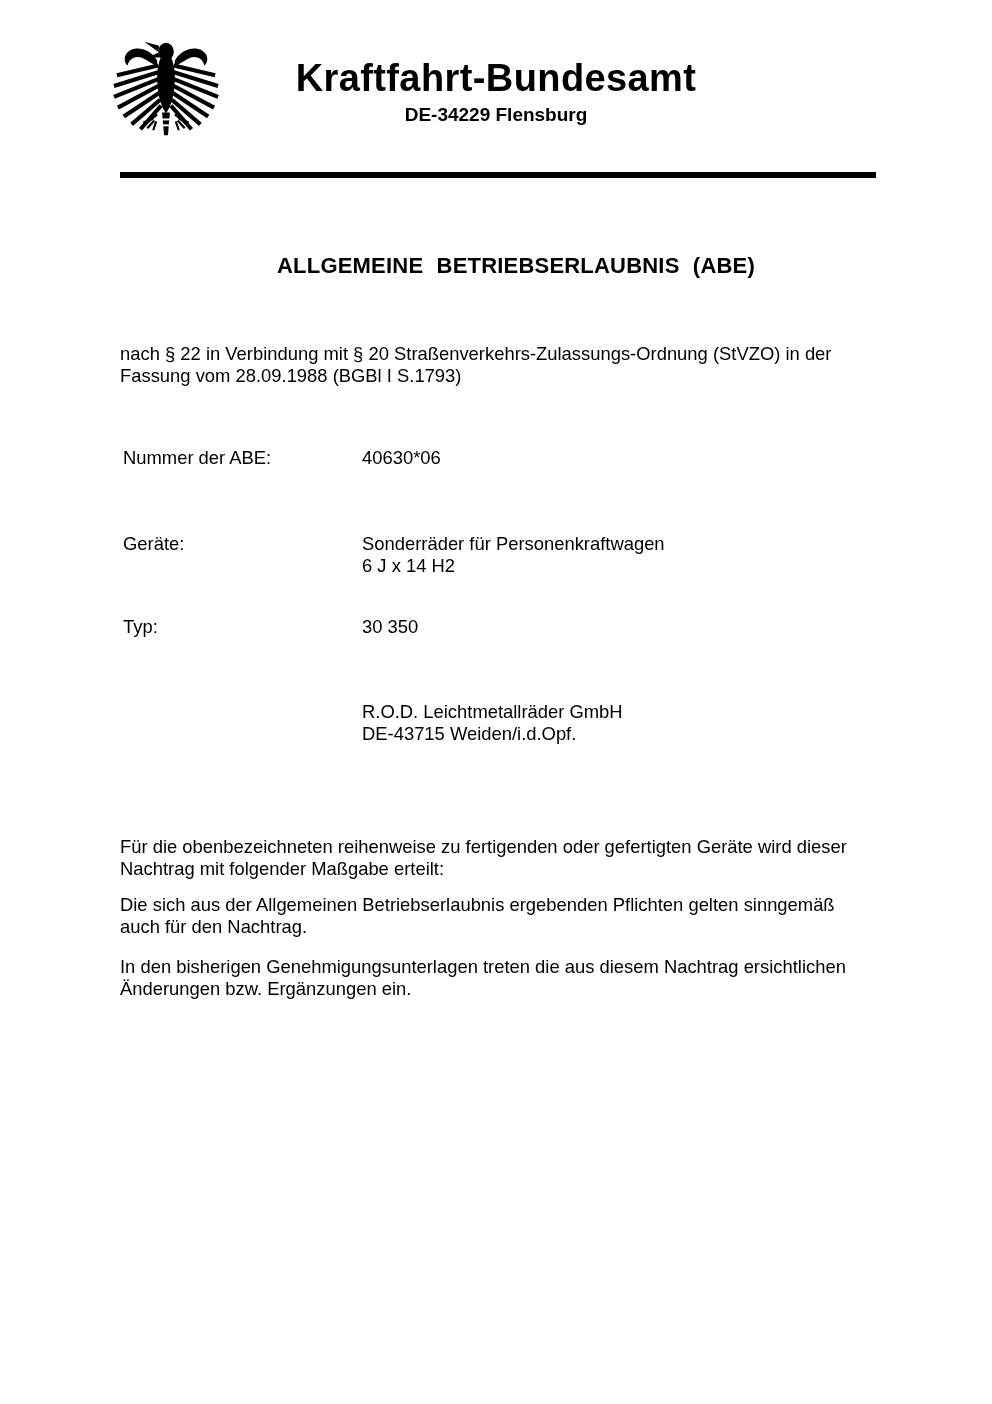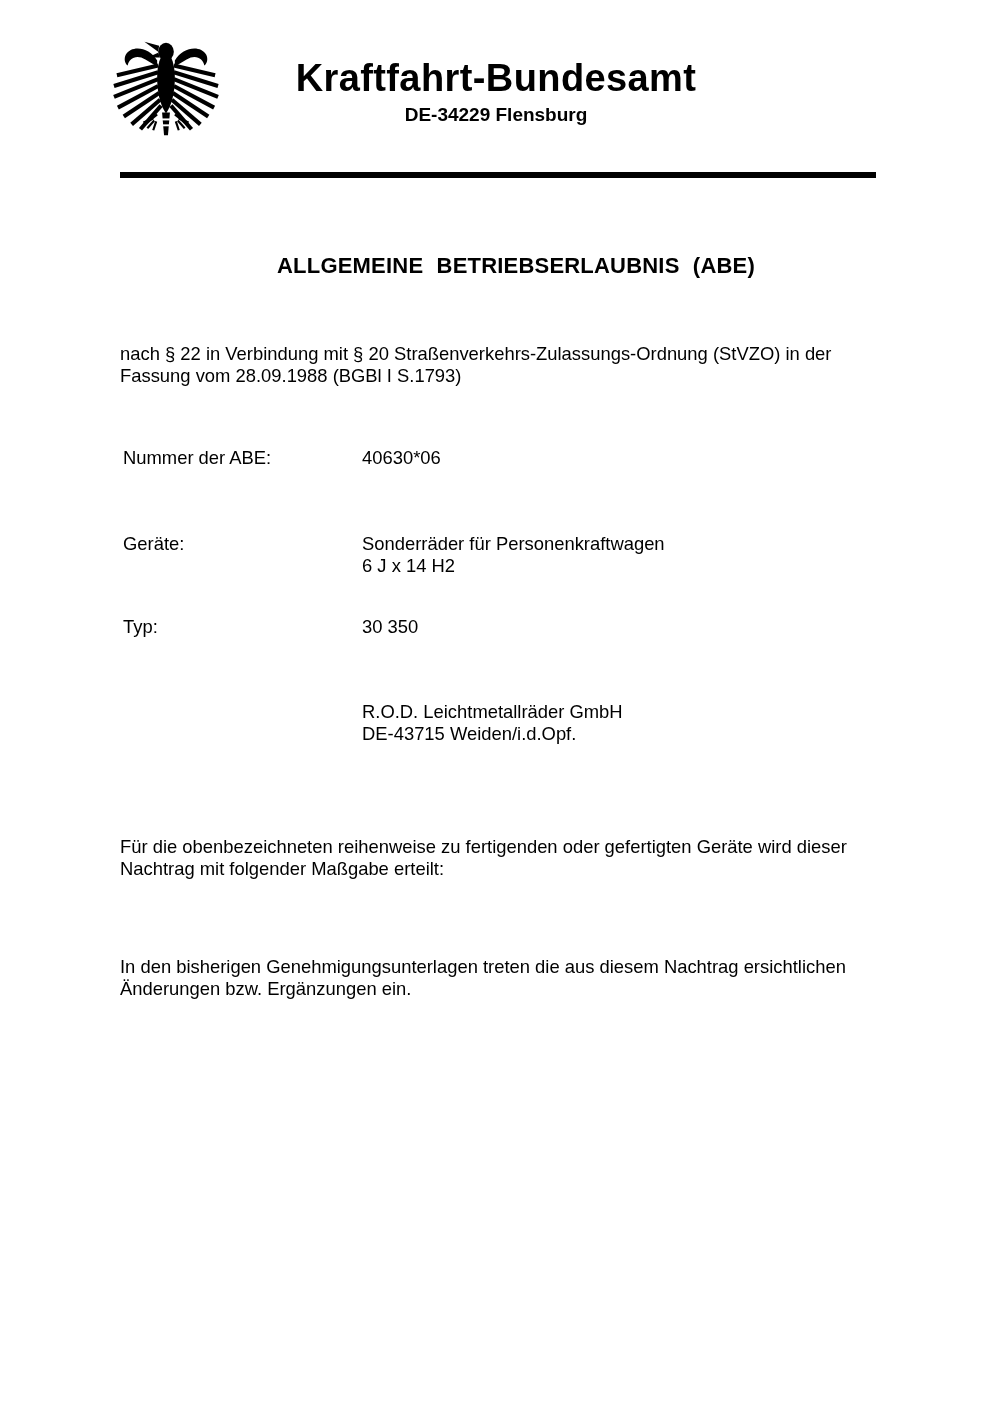--- a/index.html
+++ b/index.html
@@ -121,16 +121,18 @@
 6 J x 14 H2</div>
 
   <div class="flabel bodytext r3">Typ:</div>
   <div class="fvalue bodytext r3">30 350</div>
 
   <div class="fvalue bodytext r4">R.O.D. Leichtmetallräder GmbH
 DE-43715 Weiden/i.d.Opf.</div>
 
   <div class="para bodytext p1">Für die obenbezeichneten reihenweise zu fertigenden oder gefertigten Geräte wird dieser
 Nachtrag mit folgender Maßgabe erteilt:</div>
+  <div class="para bodytext p2">Die sich aus der Allgemeinen Betriebserlaubnis ergebenden Pflichten gelten sinngemäß
+auch für den Nachtrag.</div>
   <div class="para bodytext p3">In den bisherigen Genehmigungsunterlagen treten die aus diesem Nachtrag ersichtlichen
 Änderungen bzw. Ergänzungen ein.</div>
 
 </div>
 
 </body></html>

